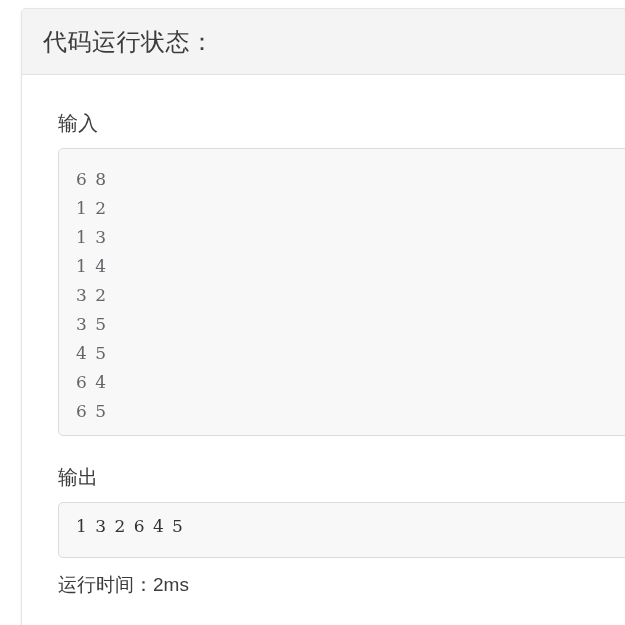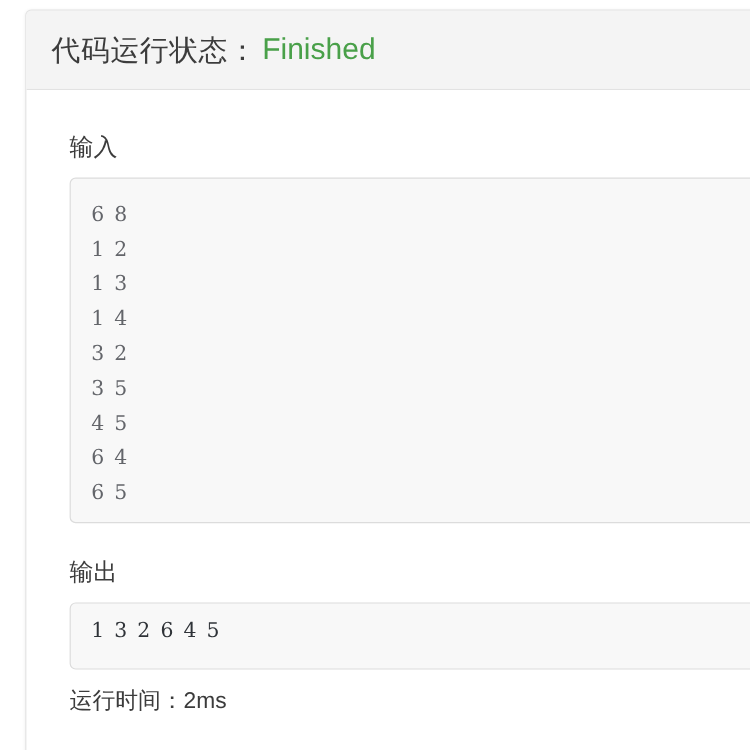--- a/index.html
+++ b/index.html
@@ -132,21 +132,20 @@
 </style>
 </head>
 <body>
 
 <div id="page">
 
   <div class="result-card">
 
     <div class="card-header">
       <span class="header-label">代码运行状态：</span>
-      <span class="header-status">Finished</span>
     </div>
 
     <div class="card-body">
 
       <div class="section-label">输入</div>
 
       <div class="io-box input-box">
         <div class="io-line">6 8</div>
         <div class="io-line">1 2</div>
         <div class="io-line">1 3</div>

